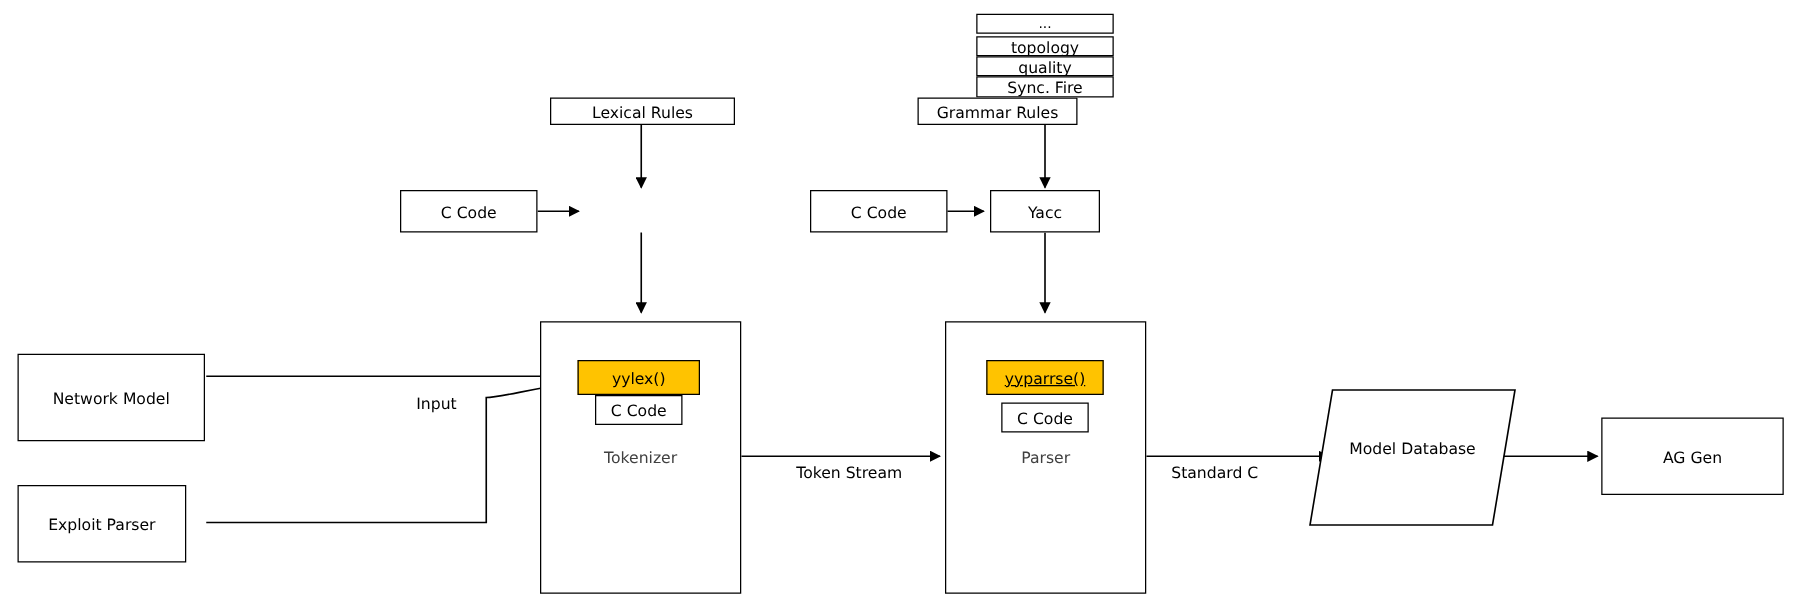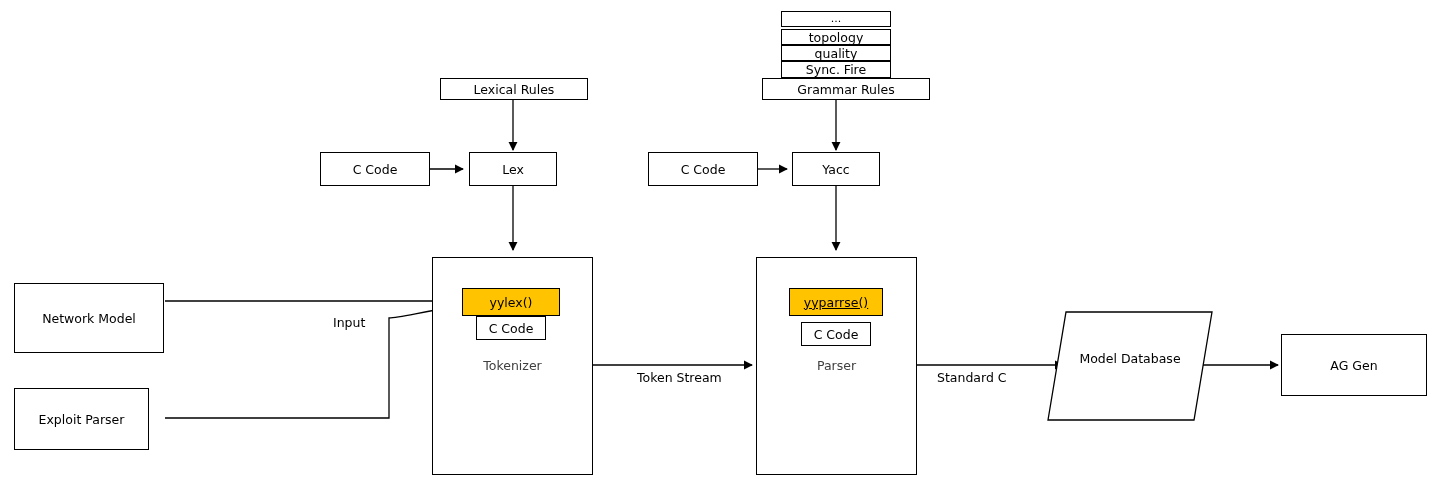--- a/index.html
+++ b/index.html
@@ -112,38 +112,35 @@
   </svg>
 
   <div class="node" style="left:440px; top:78px; width:148px; height:22px;">
     <span>Lexical Rules</span>
   </div>
 
   <div class="node" style="left:320px; top:152px; width:110px; height:34px;">
     <span>C Code</span>
   </div>
 
-  <div class="node" style="left:469px; top:152px; width:88px; height:34px;">
-    <span>Lex</span>
-  </div>
 
   <div class="node" style="left:781px; top:11px; width:110px; height:16px; font-size:11px;">
     <span>...</span>
   </div>
   <div class="node" style="left:781px; top:29px; width:110px; height:16px;">
     <span>topology</span>
   </div>
   <div class="node" style="left:781px; top:45px; width:110px; height:16px;">
     <span>quality</span>
   </div>
   <div class="node" style="left:781px; top:61px; width:110px; height:17px;">
     <span>Sync. Fire</span>
   </div>
 
-  <div class="node" style="left:762px; top:78px; width:168px; height:22px;">
+  <div class="node" style="left:734px; top:78px; width:128px; height:22px;">
     <span>Grammar Rules</span>
   </div>
 
   <div class="node" style="left:648px; top:152px; width:110px; height:34px;">
     <span>C Code</span>
   </div>
 
   <div class="node" style="left:792px; top:152px; width:88px; height:34px;">
     <span>Yacc</span>
   </div>

